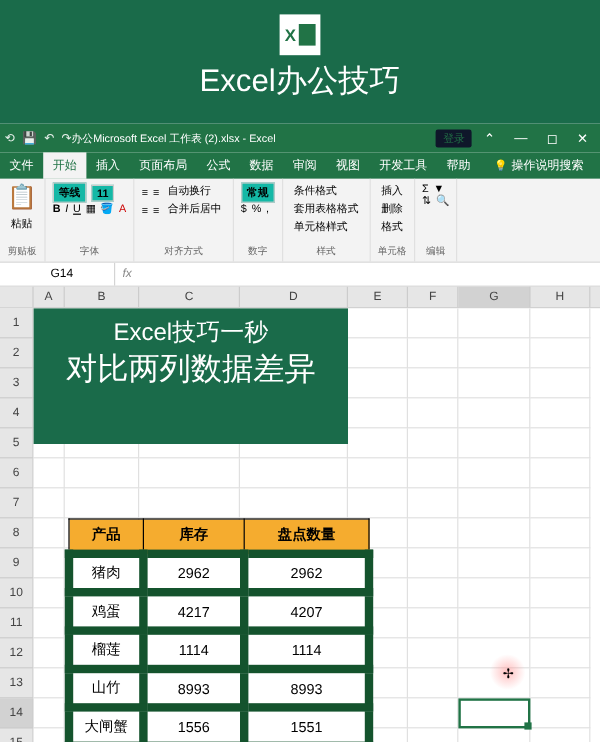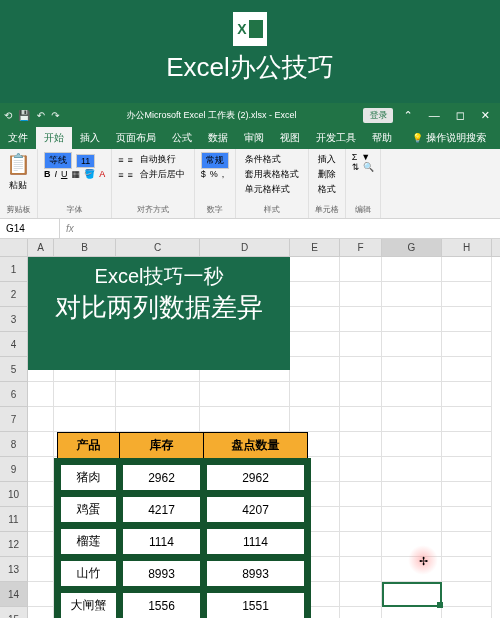--- a/index.html
+++ b/index.html
@@ -9,44 +9,44 @@
   .banner { background: #1a6b4a; color: #fff; text-align: center; padding: 12px 0 18px; position: relative; }
   .banner-icon { display: inline-flex; background: #fff; width: 34px; height: 34px; align-items: center; justify-content: center; margin-bottom: 4px; }
   .banner-icon-x { color: #217346; font-weight: bold; font-size: 14px; }
   .banner-icon-bars { width: 14px; height: 18px; background: #217346; margin-left: 2px; position: relative; }
   .banner-title { font-size: 26px; }
   
   
   .titlebar { background: #217346; color: #fff; display: flex; align-items: center; height: 24px; font-size: 10px; padding: 0 4px; }
   .titlebar-left { display: flex; gap: 6px; align-items: center; }
   .titlebar-left span { opacity: 0.9; }
-  .titlebar-center { flex: 1; text-align: center; font-size: 9px; }
+  .titlebar-center { flex: 1; font-size: 9px; }
   .titlebar-right { display: flex; gap: 4px; align-items: center; }
-  .login-btn { background: #e5e5e5; color: #217346; padding: 1px 6px; font-size: 9px; border-radius: 2px; }
+  .login-btn { background: #0f172a; color: #217346; padding: 1px 6px; font-size: 9px; border-radius: 2px; }
   .win-btn { padding: 0 6px; font-size: 11px; }
   
   
   .tabs { background: #217346; display: flex; height: 22px; font-size: 10px; }
   .tab { padding: 4px 8px; color: #fff; cursor: pointer; }
   .tab.active { background: #f3f3f3; color: #217346; }
   .tab-tell { margin-left: 4px; display: flex; align-items: center; gap: 3px; }
   .bulb { font-size: 9px; }
   
   
   .ribbon { background: #f3f3f3; border-bottom: 1px solid #d4d4d4; display: flex; height: 70px; font-size: 9px; }
   .ribbon-group { border-right: 1px solid #e0e0e0; padding: 3px 6px; display: flex; flex-direction: column; justify-content: space-between; }
   .ribbon-group-label { text-align: center; color: #666; font-size: 8px; margin-top: auto; }
   .ribbon-row { display: flex; gap: 4px; align-items: center; }
   .ribbon-col { display: flex; flex-direction: column; gap: 2px; }
   .ribbon-btn { padding: 1px 3px; white-space: nowrap; }
-  .font-box { border: 1px solid #ccc; padding: 1px 4px; background: #3b82f6; font-size: 9px; }
+  .font-box { border: 1px solid #ccc; padding: 1px 4px; background: #14b8a6; font-size: 9px; font-weight: bold; }
   .clipboard-icon { font-size: 20px; color: #d97f30; }
   
   
-  .formula-area { display: flex; border-bottom: 1px solid #d4d4d4; height: 20px; background: #fff; }
+  .formula-area { display: flex; border-bottom: 1px solid #d4d4d4; height: 20px; background: #fff; padding-left: 36px; }
   .name-box { width: 60px; border-right: 1px solid #d4d4d4; padding: 2px 6px; font-size: 10px; display: flex; align-items: center; }
   .formula-bar { flex: 1; padding: 2px 6px; font-size: 10px; display: flex; align-items: center; gap: 6px; }
   .fx { font-style: italic; color: #888; }
   
   
   .sheet { position: relative; }
   .col-headers { display: flex; background: #e6e6e6; border-bottom: 1px solid #ccc; height: 18px; font-size: 10px; }
   .corner { width: 28px; border-right: 1px solid #ccc; background: #e6e6e6; }
   .col-h { border-right: 1px solid #ccc; text-align: center; line-height: 18px; color: #444; }
   .col-h.sel { background: #d2d2d2; }

